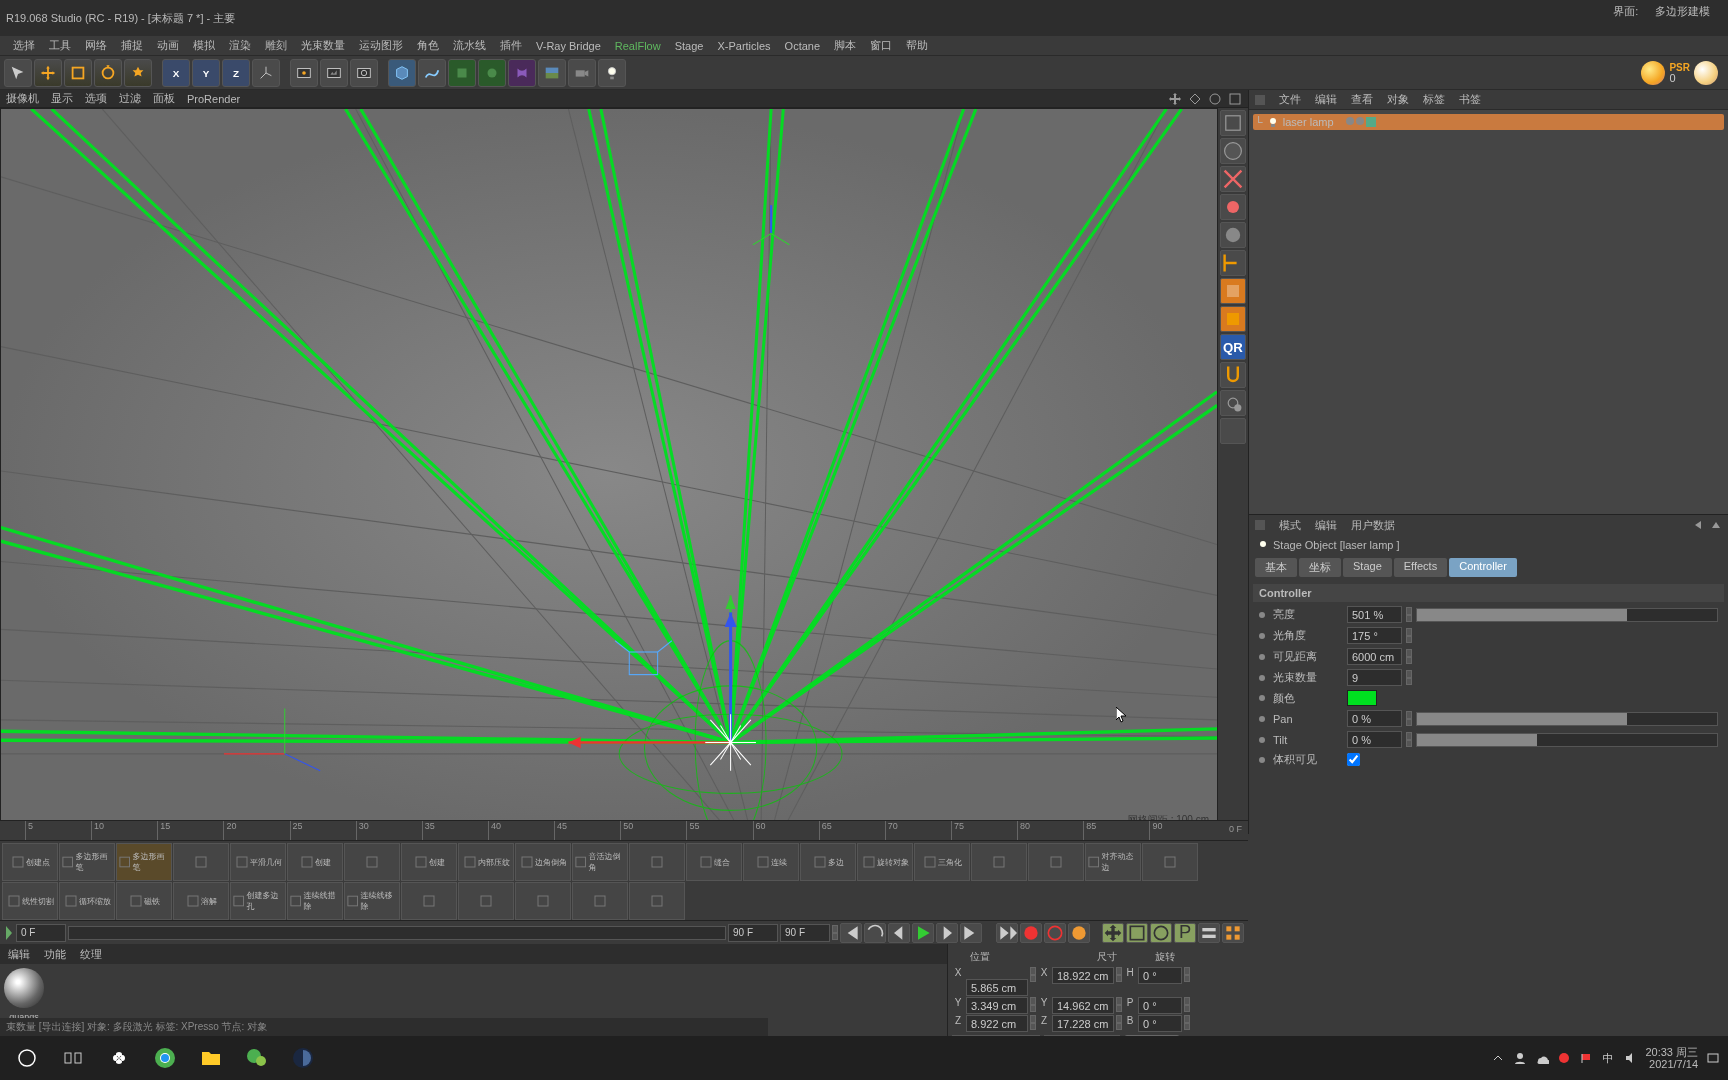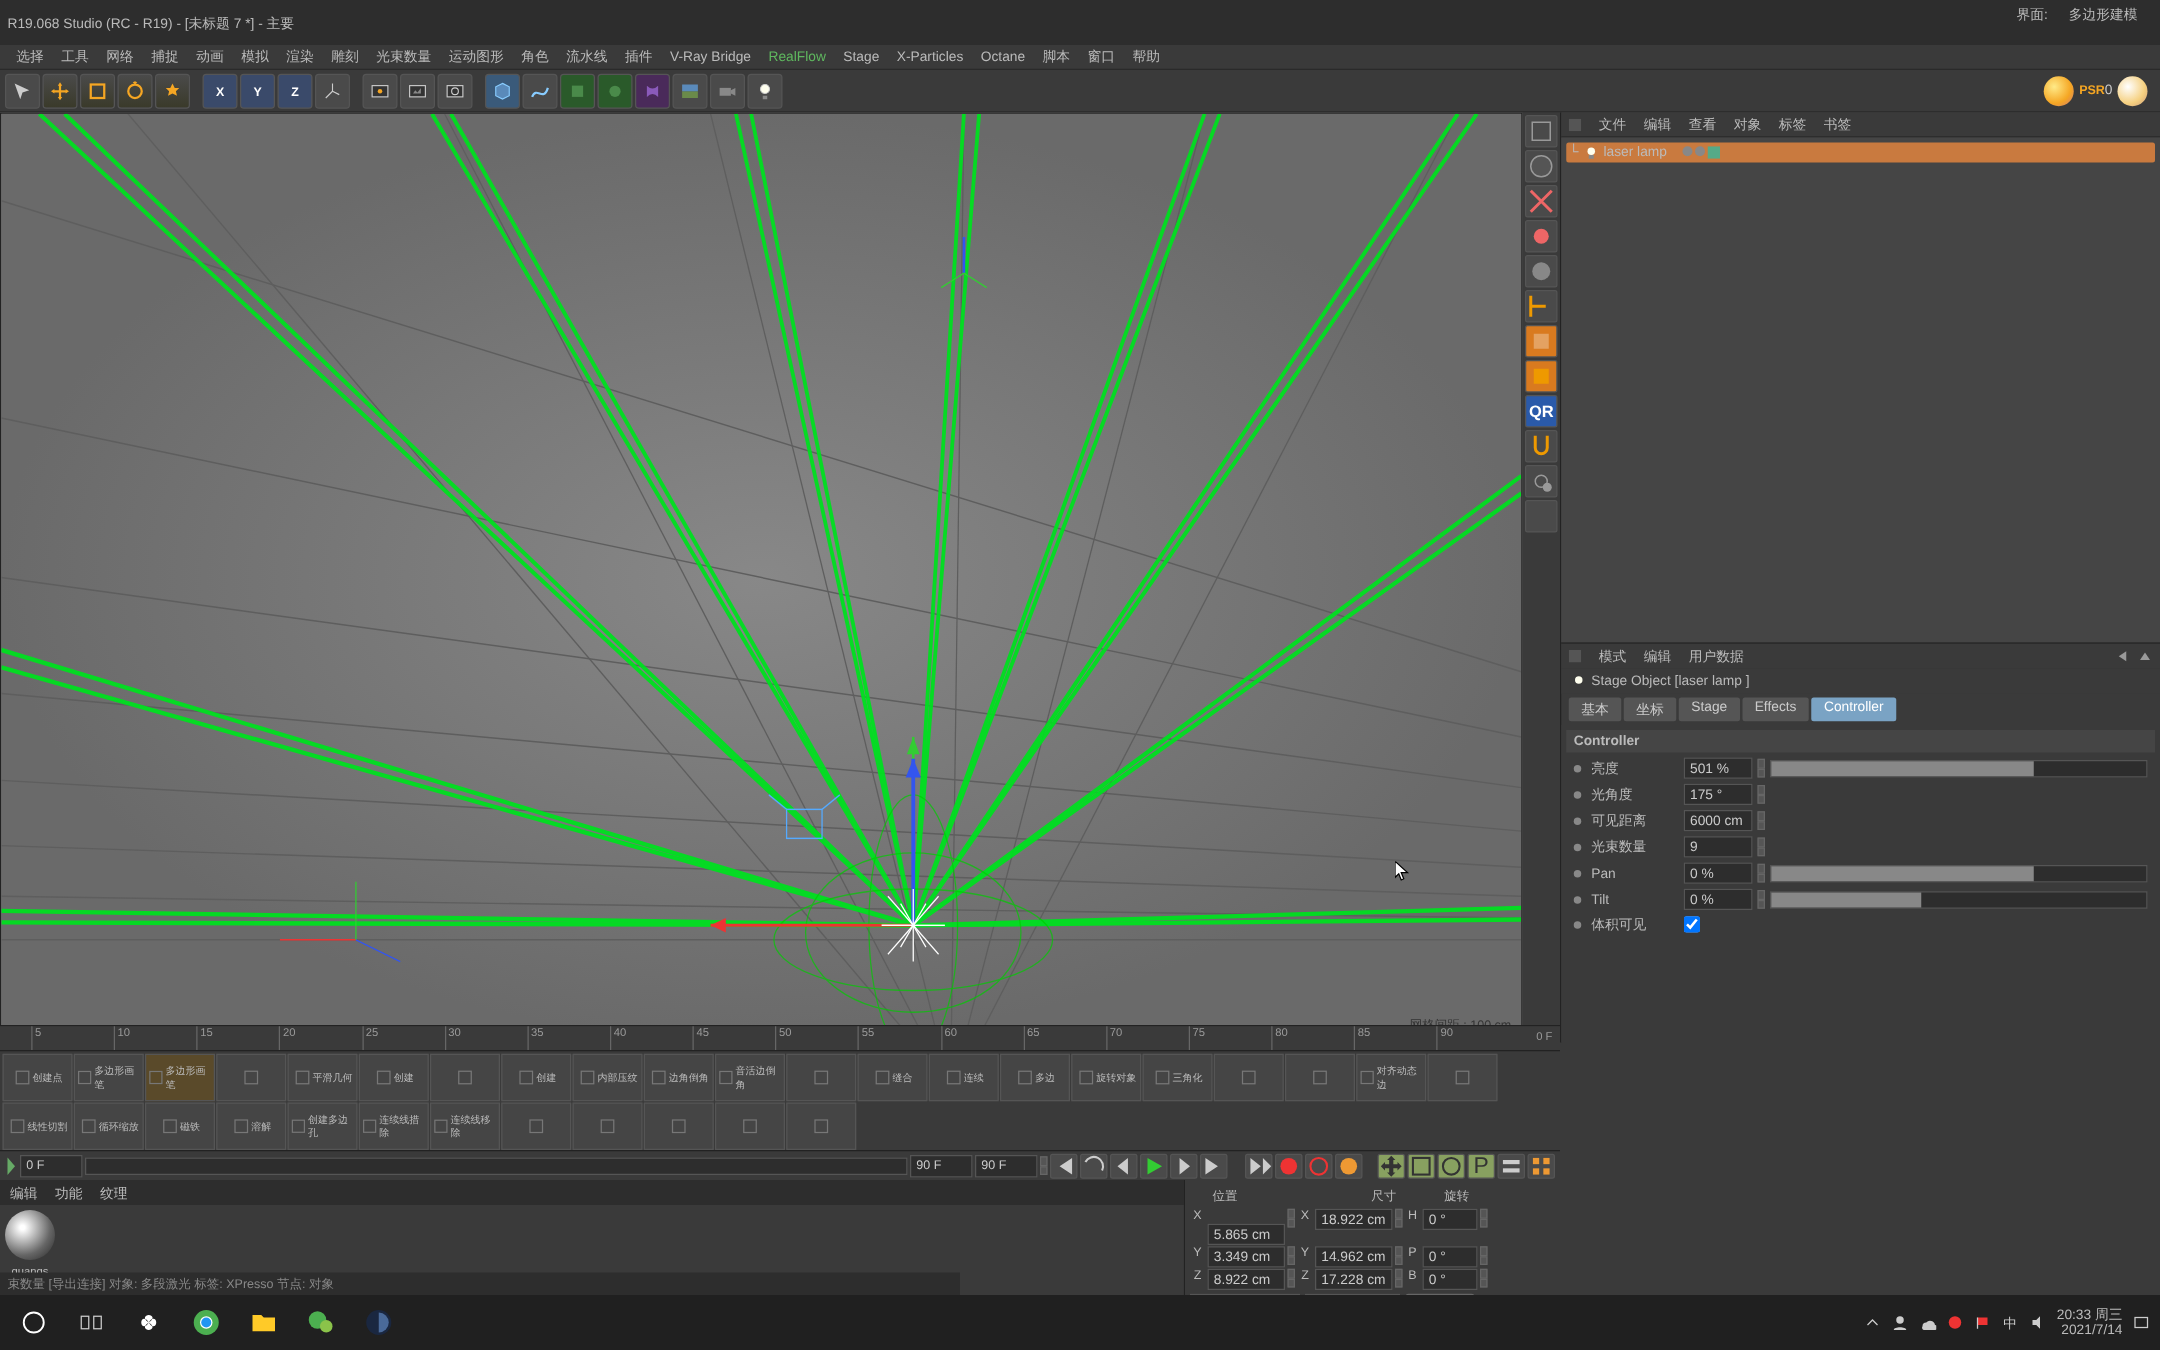--- a/index.html
+++ b/index.html
@@ -204,30 +204,52 @@
       </svg>
     </div>
   <div class="tbtn">
       <svg viewBox="0 0 20 20">
         <circle cx="10" cy="8" r="4" fill="#ffe" stroke="#ccc"></circle>
         <path d="M8 14h4v3H8z" fill="#888"></path>
       </svg>
     </div>
   <div class="psr-box">
     <div style="width:24px;height:24px;background:radial-gradient(circle at 35% 35%,#ffea88,#f5a623 60%,#c77);border-radius:50%"></div>
-    <div style="display:flex;flex-direction:row;line-height:11px">
+    <div style="display:flex;flex-direction:column;line-height:11px">
         <span class="psr-label">PSR</span>
         <span style="color:#ccc">0</span>
       </div>
     <div style="width:24px;height:24px;background:radial-gradient(circle at 35% 35%,#fff,#f5d080 60%,#c97);border-radius:50%"></div>
   </div>
 </div>
 
 <div class="main-row">
   <div class="vp-wrap">
+    <div class="vp-menubar">
+      <span>摄像机</span>
+      <span>显示</span>
+      <span>选项</span>
+      <span>过滤</span>
+      <span>面板</span>
+      <span>ProRender</span>
+      <span style="margin-left:auto;display:flex;gap:6px">
+        <svg width="14" height="14">
+            <path d="M7 1l2 2H8v3h3V5l2 2-2 2V8H8v3h1l-2 2-2-2h1V8H3v1L1 7l2-2v1h3V3H5z" fill="#999"></path>
+          </svg>
+        <svg width="14" height="14">
+            <path d="M2 7l5-5 5 5M2 7l5 5 5-5" stroke="#999" fill="none"></path>
+          </svg>
+        <svg width="14" height="14">
+            <circle cx="7" cy="7" r="5" stroke="#999" fill="none"></circle>
+          </svg>
+        <svg width="14" height="14">
+            <rect x="2" y="2" width="10" height="10" stroke="#999" fill="none"></rect>
+          </svg>
+      </span>
+    </div>
     <div class="vp-row">
       <div class="viewport">
 
         <svg width="100%" height="100%" viewBox="0 0 1200 640" preserveAspectRatio="none" style="position:absolute;inset:0">
           <defs>
               <radialGradient id="bg" cx="50%" cy="50%">
                 <stop offset="0%" stop-color="#888"></stop>
                 <stop offset="100%" stop-color="#6a6a6a"></stop>
               </radialGradient>
             </defs>
@@ -484,20 +506,25 @@
             <span class="dot"></span>
             <span class="attr-label">光束数量</span>
             <input class="attr-input" value="9" style="">
             <div class="spinner">
               <span></span>
               <span></span>
             </div>
           </div>
         <div class="attr-row">
             <span class="dot"></span>
+            <span class="attr-label">颜色</span>
+            <div class="color-swatch" style="background:#00e020"></div>
+          </div>
+        <div class="attr-row">
+            <span class="dot"></span>
             <span class="attr-label">Pan</span>
             <input class="attr-input" value="0 %" style="">
             <div class="spinner">
               <span></span>
               <span></span>
             </div>
             <div class="attr-slider">
               <div class="attr-slider-fill" style="width:70%"></div>
             </div>
           </div>

